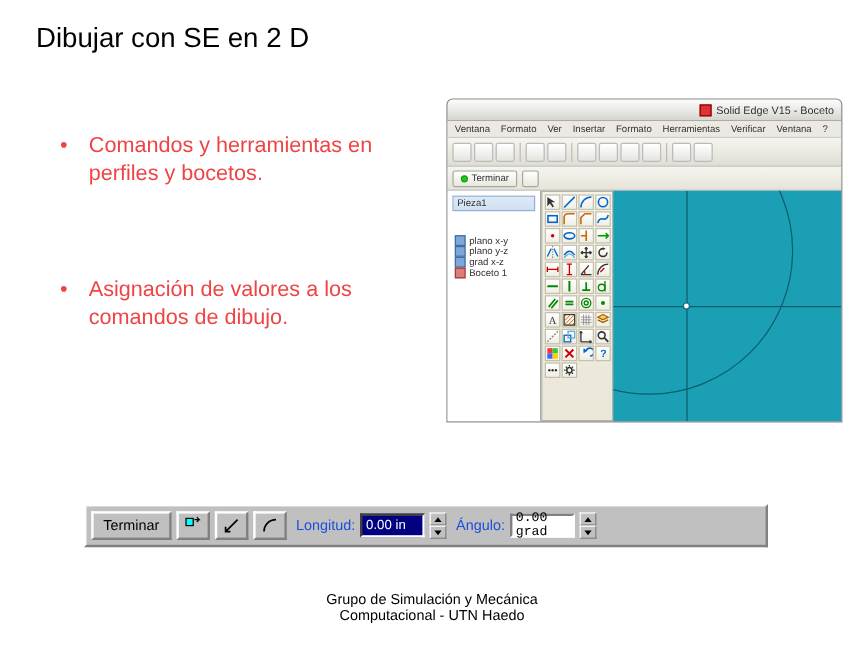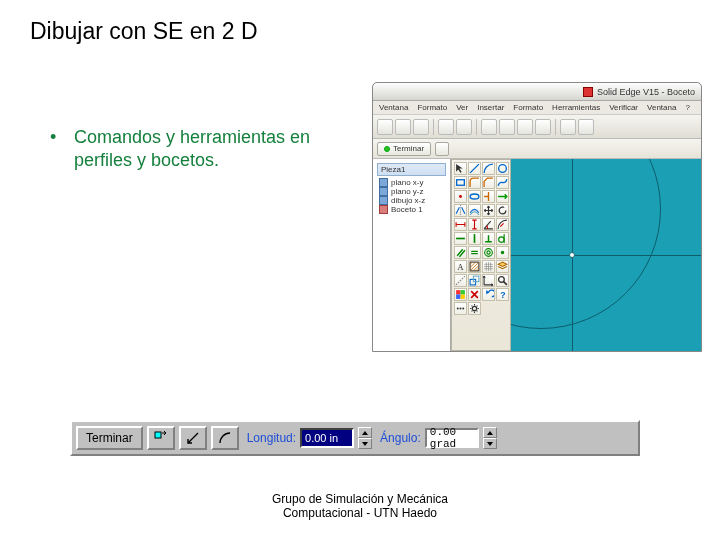--- a/index.html
+++ b/index.html
@@ -12,24 +12,24 @@
   }
   .slide-title {
     position: absolute;
     left: 30px; top: 18px;
     font-size: 23px;
     font-weight: normal;
     color: #000;
   }
   .bullets {
     position: absolute;
-    left: 48px; top: 126px;
+    left: 48px; top: 110px;
     width: 300px;
     font-size: 18px;
-    color: #15803d;
+    color: #ef4444;
   }
   .bullets li { list-style: none; position: relative; padding-left: 26px; line-height: 1.25; }
   .bullets li + li { margin-top: 75px; }
   .bullets li::before {
     content: "•";
     position: absolute;
     left: 2px; top: 0;
     font-size: 18px;
   }
   .footer {
@@ -103,21 +103,21 @@
     height: calc(100% - 18px - 14px - 24px - 20px);
   }
   .feat-tree {
     width: 78px;
     background: #fff;
     border-right: 1px solid #aaa;
     padding: 4px 4px;
     font-size: 8px;
     color: #333;
   }
-  .feat-tree .hdr { background: linear-gradient(#dfe9f6,#cfe0f3); border: 1px solid #8fb0d0; padding: 1px 3px; margin-bottom: 2px;}
+  .feat-tree .hdr { background: linear-gradient(#dfe9f6,#cfe0f3); border: 1px solid #8fb0d0; padding: 1px 3px; margin-bottom: 20px;}
   .feat-tree .node { display: flex; gap: 3px; align-items: center; padding: 0 2px; text-align: right;}
   .feat-tree .ico { width: 9px; height: 9px; background: #7da7d9; border: 1px solid #3e6fa0; }
   .feat-tree .ico.r { background: #d97d7d; border-color: #a03e3e;}
   .tool-panel {
     width: 60px;
     background: linear-gradient(#f4f2ea,#eae6d8);
     border: 1px solid #b8b4a4;
     display: grid;
     grid-template-columns: repeat(4, 13px);
     grid-auto-rows: 13px;
@@ -202,20 +202,21 @@
   .tri.dn { border-top:4px solid #000;}
 
 </style>
 </head>
 <body>
 
 <h1 class="slide-title">Dibujar con SE en 2 D</h1>
 
 <ul class="bullets">
   <li>Comandos y herramientas en perfiles y bocetos.</li>
+  <li>Asignación de valores a los comandos de dibujo.</li>
 </ul>
 
 <div class="se-win">
   <div class="se-titlebar">
     <span class="se-appicon"></span>
     <span class="se-title">Solid Edge V15 - Boceto</span>
   </div>
   <div class="se-menubar">
     <span>Ventana</span>
     <span>Formato</span>
@@ -256,21 +257,21 @@
       <div class="node">
           <span class="ico"></span>
           <span>plano x-y</span>
         </div>
       <div class="node">
           <span class="ico"></span>
           <span>plano y-z</span>
         </div>
       <div class="node">
           <span class="ico"></span>
-          <span>dibujo x-z</span>
+          <span>grad x-z</span>
         </div>
       <div class="node">
           <span class="ico r"></span>
           <span>Boceto 1</span>
         </div>
     </div>
     <div class="tool-panel">
 
       <div class="ti"><svg viewBox="0 0 10 10">
             <path d="M1 1 L1 8 L3 6 L5 9 L6 8 L4 5 L7 5 Z" fill="#333"></path>

